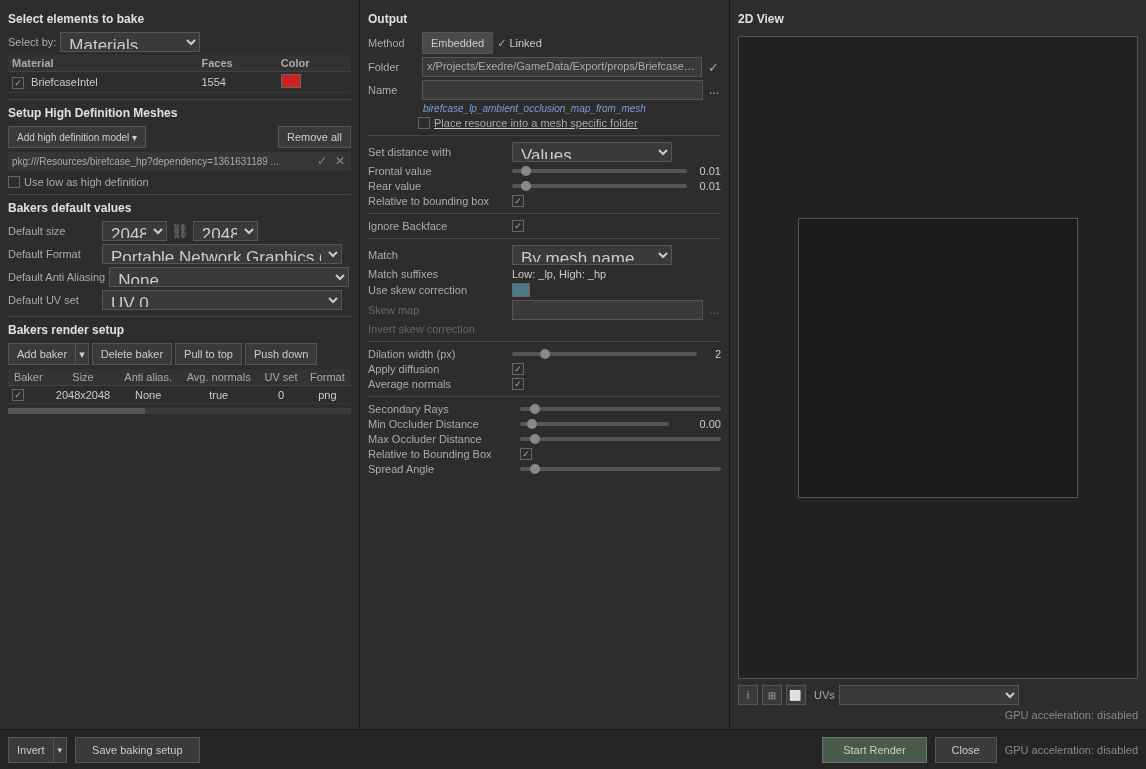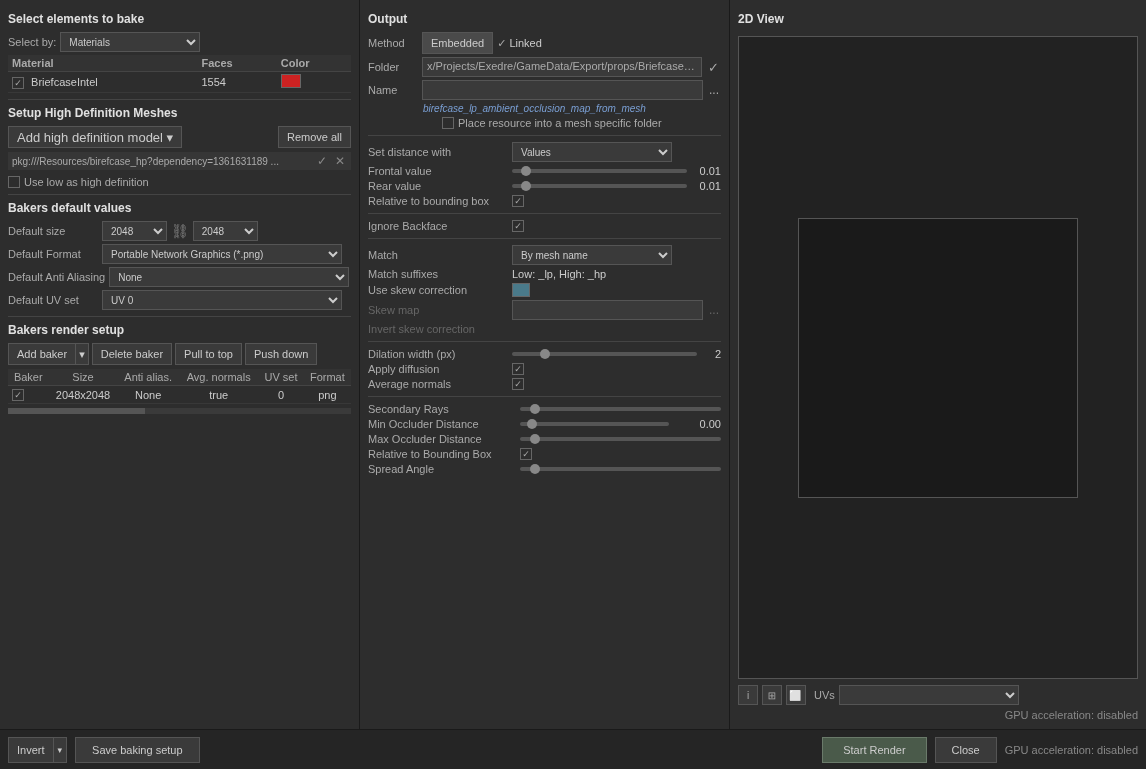--- a/index.html
+++ b/index.html
@@ -65,21 +65,21 @@
       gap: 4px;
     }
     .label {
       color: #aaaaaa;
       white-space: nowrap;
     }
     select, input[type="text"] {
       background: #3a3a3a;
       border: 1px solid #555;
       color: #cccccc;
-      font-size: 10px;
+      font-size: 17px;
       padding: 2px 4px;
       height: 20px;
     }
     select {
       cursor: pointer;
     }
     .btn {
       background: #3a3a3a;
       border: 1px solid #555;
       color: #cccccc;
@@ -381,21 +381,21 @@
         <span class="color-swatch" style="background:#cc2222;"></span>
       </td>
     </tr>
         </tbody>
     </table>
 
     <div class="divider"></div>
 
     <div class="section-title">Setup High Definition Meshes</div>
     <div class="row" style="margin-bottom:4px;">
-      <button class="btn" style="font-size:13px;">Add high definition model ▾</button>
+      <button class="btn" style="font-size:10px;">Add high definition model ▾</button>
       <button class="btn" style="margin-left:auto;">Remove all</button>
     </div>
     <div class="mesh-row">
       <span class="mesh-path">pkg:///Resources/birefcase_hp?dependency=1361631189    ...</span>
       <span class="icon-btn">✓</span>
       <span class="icon-btn">✕</span>
     </div>
 
     <div class="row" style="margin-top:6px;">
       <div class="checkbox"></div>
@@ -492,21 +492,21 @@
       <span class="label" style="min-width:50px;">Folder</span>
       <div class="path-field">x/Projects/Exedre/GameData/Export/props/BriefcaseIn ...</div>
       <button class="icon-btn" style="color:#aaa; font-size:13px;">✓</button>
     </div>
     <div class="row">
       <span class="label" style="min-width:50px;">Name</span>
       <input type="text" class="text-field" style="flex: 1 1 0%;">
       <button class="icon-btn" style="color:#aaa;">...</button>
     </div>
     <div class="sample-text">birefcase_lp_ambient_occlusion_map_from_mesh</div>
-    <div class="row" style="margin-left:74px;">
+    <div class="row" style="margin-left:50px;text-decoration:underline;">
       <div class="checkbox"></div>
       <span class="label">Place resource into a mesh specific folder</span>
     </div>
 
     <div class="divider"></div>
 
     <div class="row">
       <span class="label" style="min-width:140px;">Set distance with</span>
       <select style="width:160px;">
         <option>Values</option>

